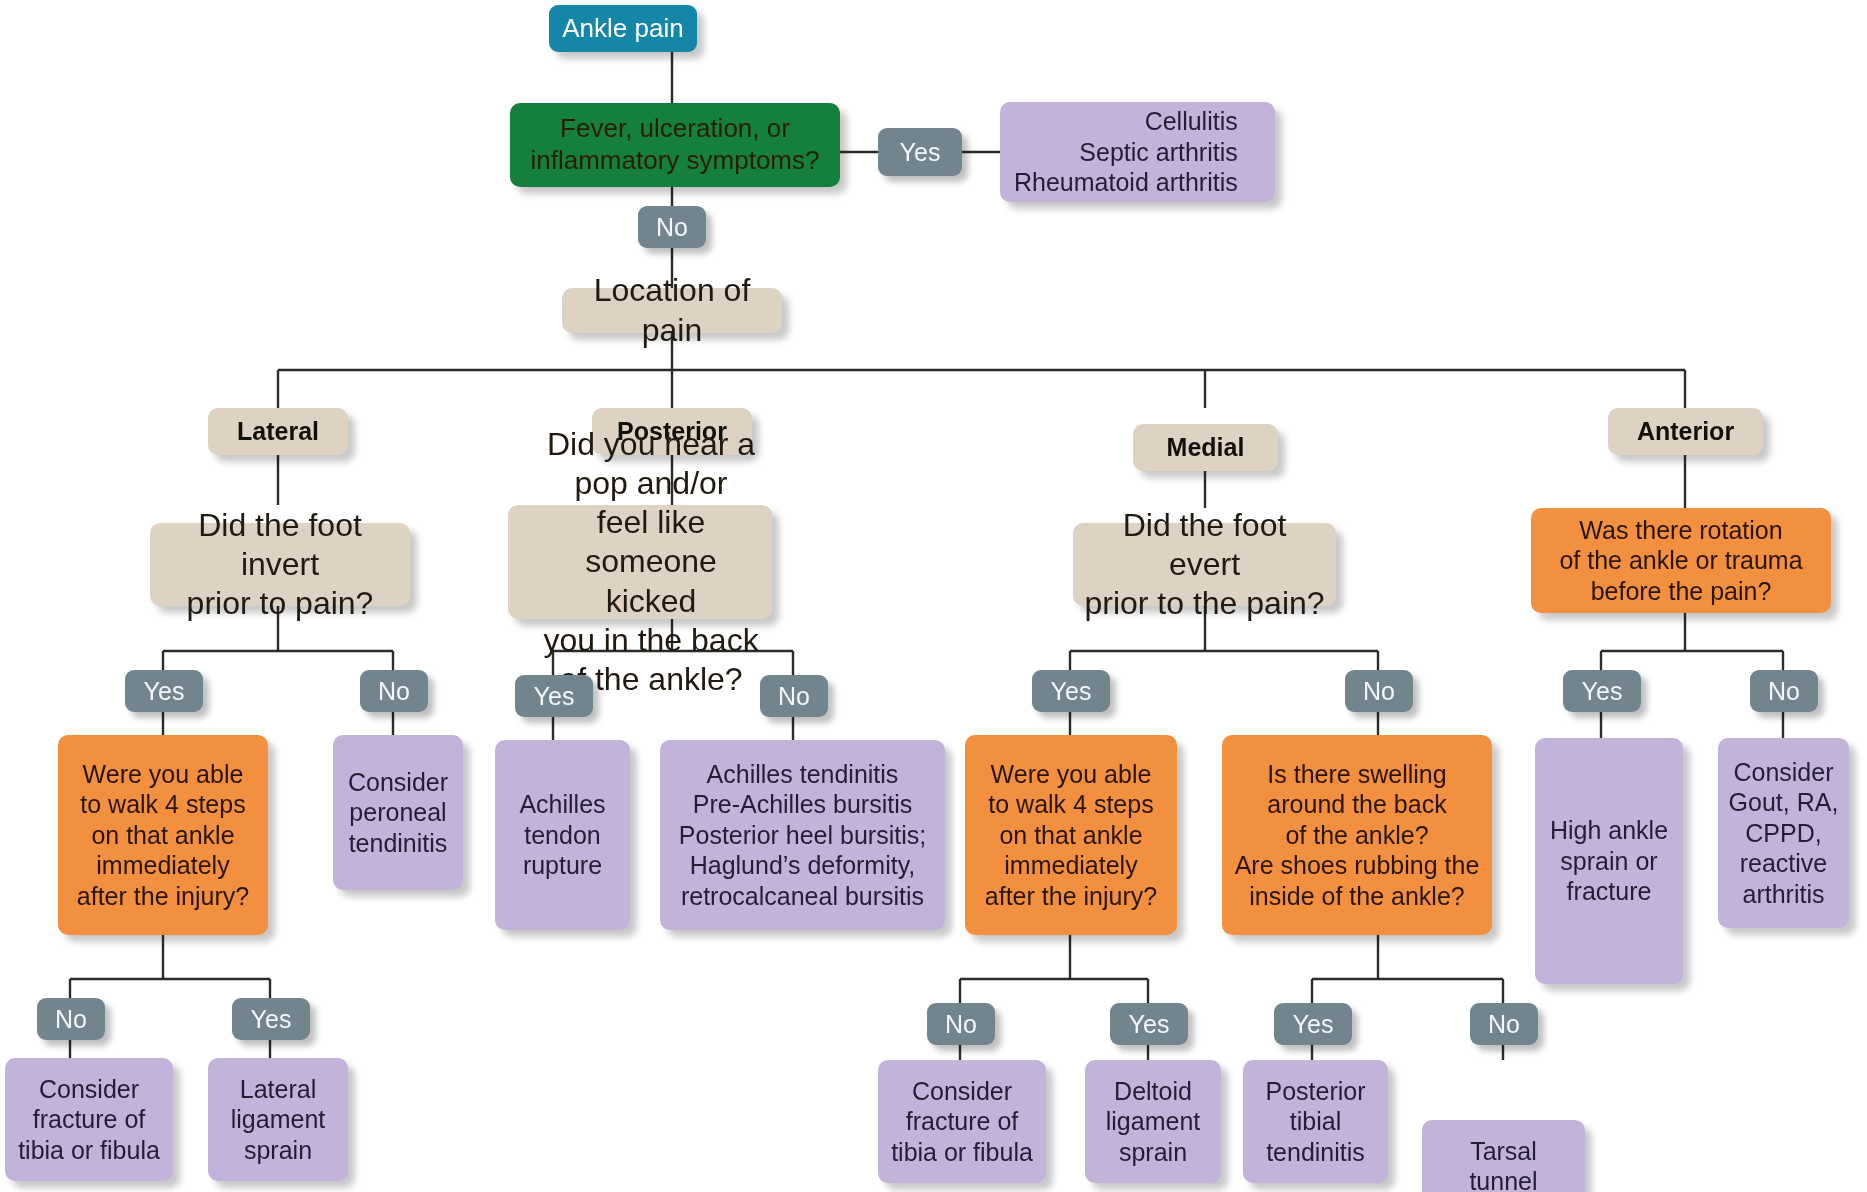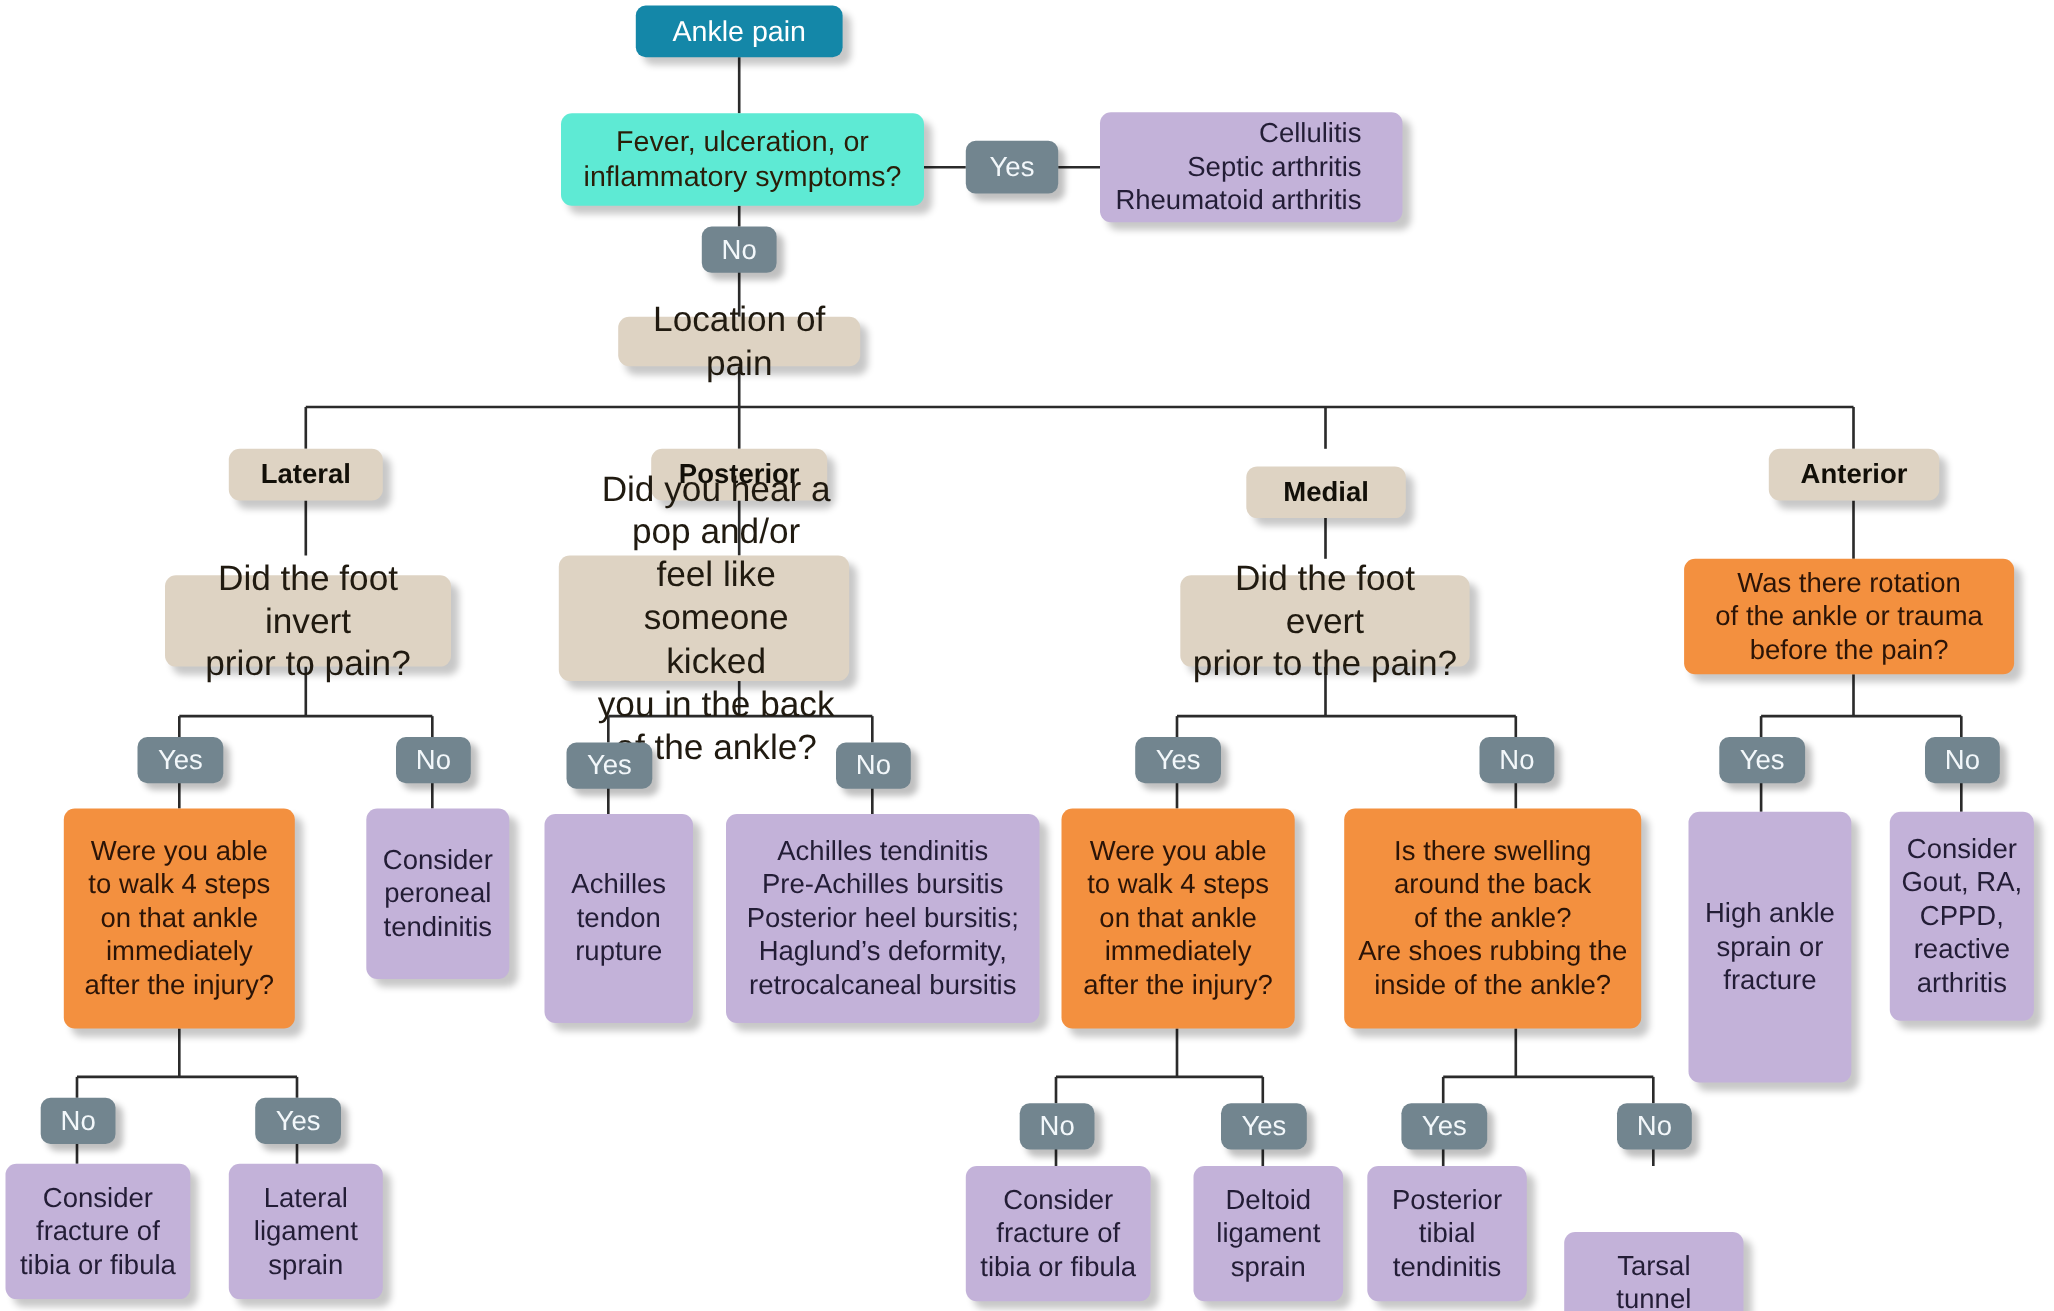--- a/index.html
+++ b/index.html
@@ -21,21 +21,21 @@
     border-radius:10px;
     line-height:1.22;
     white-space:pre-line;
     z-index:3;
     box-shadow:7px 7px 7px rgba(0,0,0,0.22);
     padding:6px 10px;
   }
   .root{
     background:#1487a8;color:#ffffff;font-size:26px;border-radius:9px;
   }
-  .amber{background:#5eead4;color:#2a1d08;font-size:26px;}
+  .amber{background:#15803d;color:#2a1d08;font-size:26px;}
   .tan{background:#ded3c3;color:#201a10;font-size:32px;}
   .tan-b{background:#ded3c3;color:#120f08;font-size:25px;font-weight:bold;}
   .purple{background:#c3b2d9;color:#231d36;font-size:25px;}
   .orange{background:#f3903f;color:#2b1407;font-size:25px;}
   .pill{
     position:absolute;
     box-sizing:border-box;
     display:flex;align-items:center;justify-content:center;
     background:#72858f;color:#f2f7fa;
     font-size:25px;
@@ -119,21 +119,21 @@
 
       <path d="M1378 935 L1378 979"></path>
       <path d="M1312 979 L1503 979"></path>
       <path d="M1312 979 L1312 1003"></path>
       <path d="M1503 979 L1503 1003"></path>
       <path d="M1312 1043 L1312 1060"></path>
       <path d="M1503 1043 L1503 1060"></path>
     </g>
   </svg>
 
-  <div class="node root" style="left:578px;top:5px;width:188px;height:47px;">Ankle pain</div>
+  <div class="node root" style="left:549px;top:5px;width:148px;height:47px;">Ankle pain</div>
 
   <div class="node amber" style="left:510px;top:103px;width:330px;height:84px;">Fever, ulceration, or
 inflammatory symptoms?</div>
 
   <div class="node purple" style="left:1000px;top:102px;width:275px;height:100px;justify-content:flex-start;text-align:right;padding-left:14px;">Cellulitis
 Septic arthritis
 Rheumatoid arthritis</div>
 
   <div class="node tan" style="left:562px;top:288px;width:220px;height:45px;">Location of pain</div>
 

